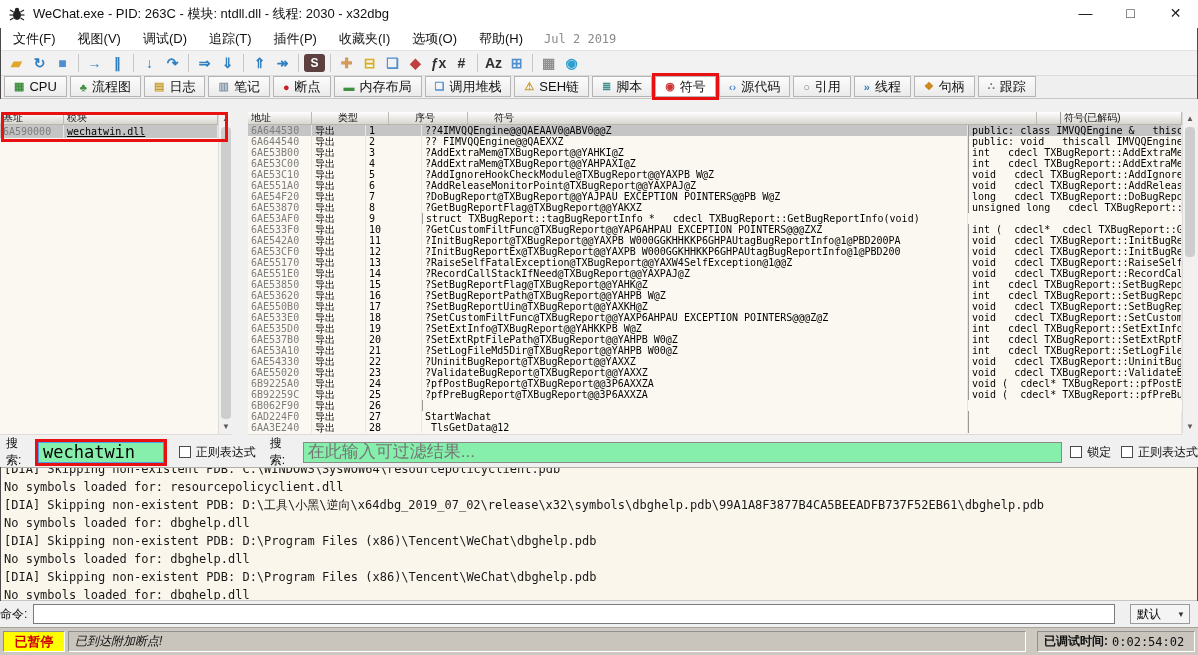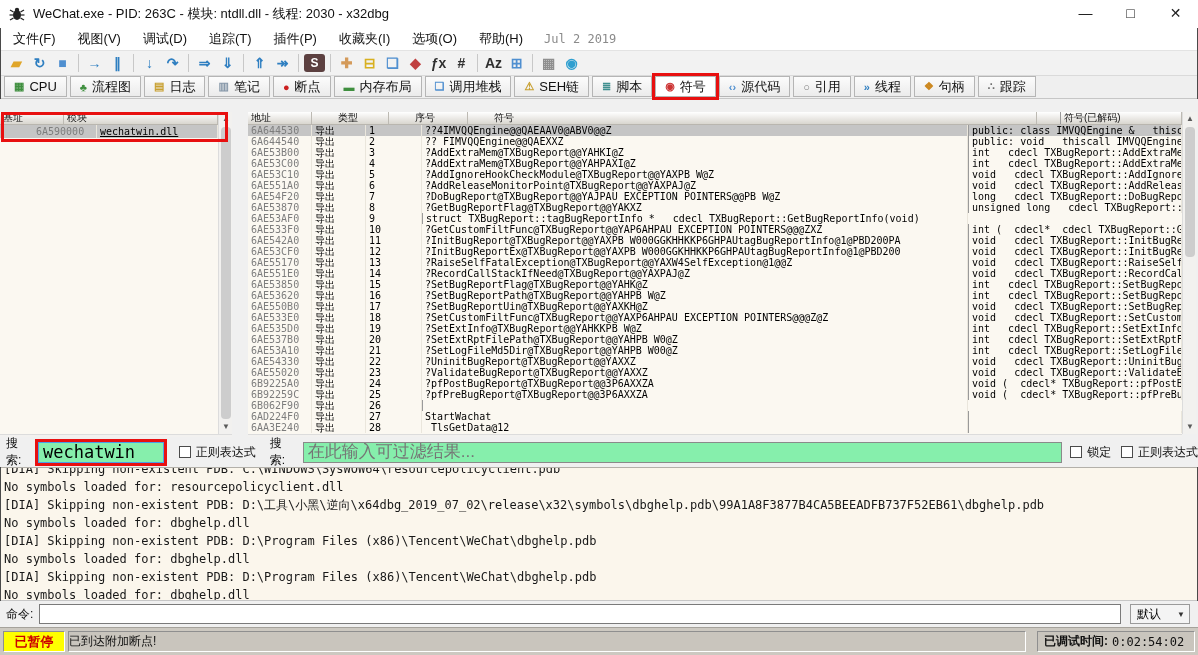--- a/index.html
+++ b/index.html
@@ -39,21 +39,21 @@
   .thead span { font-size:10px; line-height:12px; padding-left:3px; color:#111; border-right:1px solid #bdbab3; overflow:hidden; white-space:pre; }
   .tbody { position:relative; overflow:hidden; font-family:"DejaVu Sans Mono", monospace; font-size:10px; }
   .trow { display:grid; height:11px; line-height:11px; white-space:pre; }
   .trow span { overflow:hidden; padding-left:3px; border-right:1px solid #eae6dc; }
   .trow.sel { background:#c5c5c5; }
   .c-addr { color:#7d7d7d; }
   .c-undec { border-left:1px solid #9a9a9a; }
   .modpane { left:0; width:232px; height:338px; background:#f0f0f0; }
   .modpane .thead { grid-template-columns:64px 1fr; width:218px; }
   .modpane .tbody { width:218px; height:309px; background:#FBF8F1; }
-  .modpane .trow { grid-template-columns:64px 1fr; height:13px; line-height:13px;padding-left:33px; }
+  .modpane .trow { grid-template-columns:64px 1fr; height:13px; line-height:13px; }
   .modrow-module { text-decoration:underline; }
   .sympane { left:248px; width:950px; height:338px; background:#f0f0f0; }
   .sympane .thead { grid-template-columns:64px 54px 56px 546px 1fr; width:934px;gap:23px; }
   .sympane .tbody { width:934px; height:309px; background:#FBF8F1; }
   .sympane .trow { grid-template-columns:64px 54px 56px 546px 1fr; }
   .splitter { position:absolute; left:232px; top:0; width:16px; height:338px; background:#f0f0f0; }
 
   
   .vsb { position:absolute; top:0; width:14px; background:#f2f1ef; border-left:1px solid #dcdcdc; }
   .vsb .arr, .hsb .arr { position:absolute; color:#5a5a5a; font-size:8px; width:14px; height:14px; text-align:center; line-height:14px; background:#f2f1ef; }
@@ -75,30 +75,30 @@
   .cb { width:12px; height:12px; border:1px solid #4a4a4a; background:#fff; display:inline-block; }
   .cblabel { font-size:12px; color:#111; margin:0 0 0 5px; white-space:nowrap; }
 
   
   .logarea { height:134px; background:#FBF6EC; border-top:1px solid #b3b0a9; border-bottom:1px solid #c6c6c6; overflow:hidden; padding-left:4px; }
   .logline { font-family:"DejaVu Sans Mono", monospace; font-size:12px; line-height:18px; white-space:pre; color:#181818; }
   #log-lines { margin-top:-8px; }
 
   
   .cmdrow { height:26px; background:#f0f0f0; display:flex; align-items:center; position:relative; }
-  .cmdlabel { font-size:12px; color:#111; margin-left:6px; }
+  .cmdlabel { font-size:12px; color:#111; }
   #cmd-input { height:20px; width:1082px; margin-left:6px; border:1px solid #7a7a7a; background:#fff; font-size:12px; padding:0 4px; outline:none; }
   .combo { position:absolute; right:8px; width:60px; height:20px; border:1px solid #9a9a9a; background:#f4f4f4; display:flex; align-items:center; font-size:12px; padding-left:6px; }
   .combo .caret { position:absolute; right:4px; font-size:8px; color:#333; }
 
   
   .statusbar { height:28px; background:#cdc9c1; border-top:1px solid #a5a29b; display:flex; align-items:center; position:relative; }
   .seg { border:1px solid; border-color:#8f8f8f #ffffff #ffffff #8f8f8f; height:21px; display:flex; align-items:center; }
   .badge { width:62px; margin-left:3px; background:#ffff00; color:#cc0000; font-weight:bold; font-size:13px; justify-content:center; }
-  .statmsg { width:958px; margin-left:3px; background:#c9c5bd; font-size:12px; color:#101010; }
+  .statmsg { width:958px; margin-left:3px; background:#c9c5bd; font-size:12px; padding-left:6px; color:#101010;font-style:italic; }
   .stattime { position:absolute; right:3px; width:158px; background:#c9c5bd; font-size:12px; color:#101010; padding-left:6px; font-weight:bold; }
   .stattime .tval { font-family:"DejaVu Sans Mono", monospace; font-weight:normal; margin-left:4px; font-size:12px; }
 </style>
 </head>
 <body>
 
 <div class="window">
 
   <div class="titlebar">
     <span class="app-icon">

